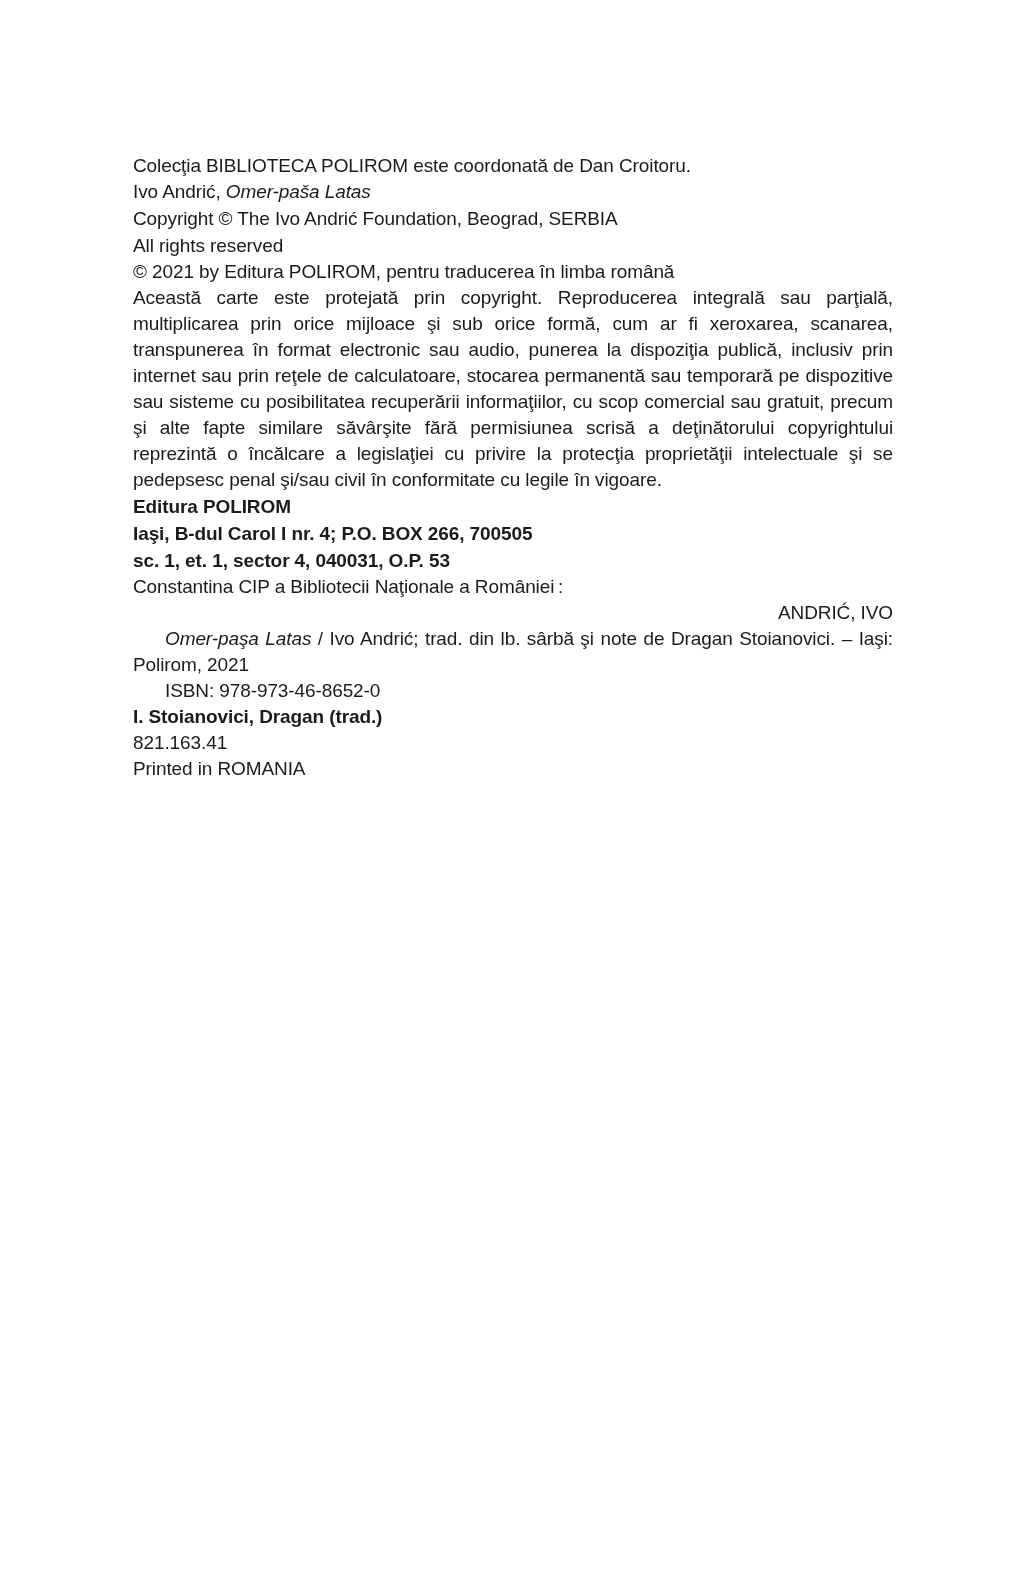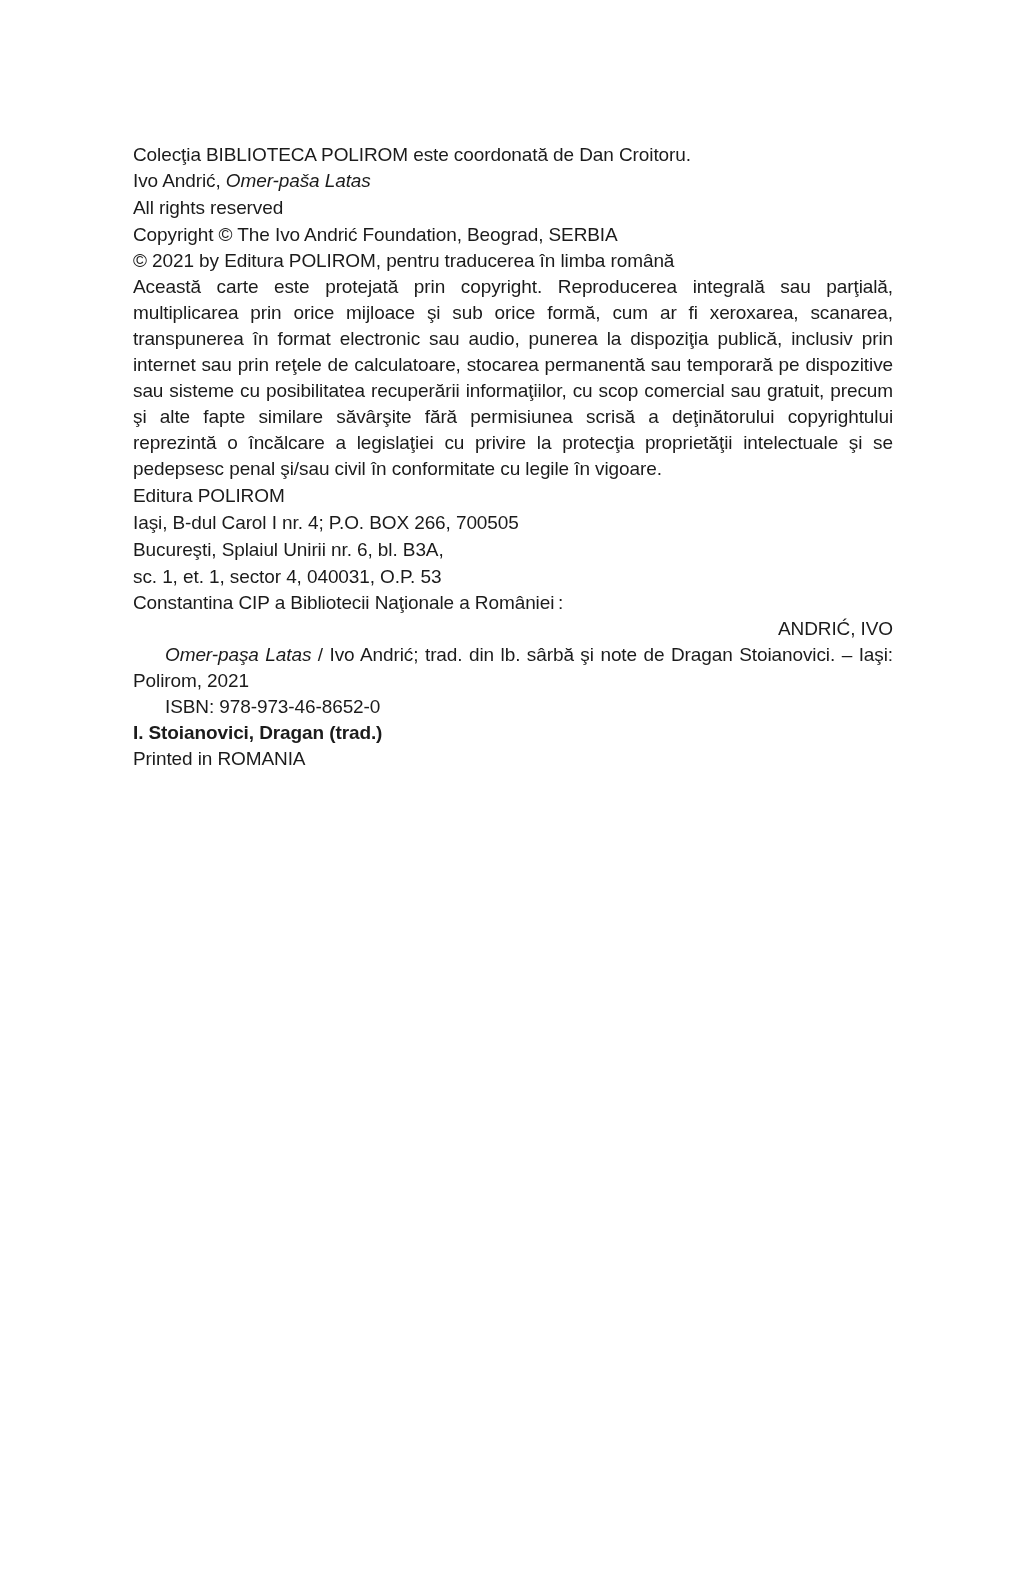--- a/index.html
+++ b/index.html
@@ -10,80 +10,80 @@
   body {
     width: 1024px;
     height: 1575px;
     position: relative;
     overflow: hidden;
     font-family: "Liberation Sans", sans-serif;
     color: #1b1b1b;
   }
   .page {
     position: absolute;
-    top: 142px;
+    top: 153px;
     left: 133px;
     width: 760px;
     font-size: 19px;
     line-height: 26px;
     letter-spacing: -0.1px;
   }
   .page p { margin: 0; }
   .ln { display: block; }
   i, .it { font-style: italic; }
 
   .collection   { margin-top: 0; }
   .byline       { margin-top: 224px; }
   .copyright    { margin-top: 17px; line-height: 27px; }
   .ro-copy      { margin-top: 22px; }
   .legal        { margin-top: 23px; text-align: justify; hyphens: manual; }
   .cover        { margin-top: 14px; text-align: justify; }
   .website      { margin-top: 28px; font-style: italic; }
-  .publisher    { margin-top: 25px; line-height: 27px; }
+  .publisher    { margin-top: 25px; line-height: 27px; font-weight: bold; }
   .cip-heading  { margin-top: 22px; }
   .cip-author   { margin-top: 20px; text-align: right; }
   .cip-title    { margin-top: 11px; text-indent: 32px; text-align: justify; }
   .isbn         { margin-top: 30px; padding-left: 32px; }
   .translator   { margin-top: 26px; font-weight: bold; }
   .udc          { margin-top: 26px; }
   .printed      { margin-top: 28px; }
 </style>
 </head>
 <body>
 
 <div class="page">
 
   <p class="collection">Colecţia BIBLIOTECA POLIROM este coordonată de Dan Croitoru.</p>
 
   <p class="byline"><span>Ivo Andrić, </span><i>Omer-paša Latas</i></p>
 
   <p class="copyright">
+    <span class="ln">Copyright © The Ivo Andrić Foundation, Beograd, SERBIA</span>
     <span class="ln">All rights reserved</span>
-    <span class="ln">Copyright © The Ivo Andrić Foundation, Beograd, SERBIA</span>
   </p>
 
   <p class="ro-copy">© 2021 by Editura POLIROM, pentru traducerea în limba română</p>
 
   <p class="legal">Această carte este protejată prin copyright. Reproducerea integrală sau parţială, multiplicarea prin orice mijloace şi sub orice formă, cum ar fi xeroxarea, scanarea, transpunerea în format electronic sau audio, punerea la dispoziţia publică, inclusiv prin internet sau prin reţele de calculatoare, stocarea permanentă sau temporară pe dispozitive sau sisteme cu posibilitatea recuperării informaţiilor, cu scop comercial sau gratuit, precum şi alte fapte similare săvârşite fără permisiunea scrisă a deţi­nătorului copyrightului reprezintă o încălcare a legislaţiei cu privire la protecţia proprietăţii intelectuale şi se pedepsesc penal şi/sau civil în conformitate cu legile în vigoare.</p>
 
 
 
   <p class="publisher">
     <span class="ln">Editura POLIROM</span>
     <span class="ln">Iaşi, B-dul Carol I nr. 4; P.O. BOX 266, 700505</span>
-    <span class="ln">Bucureşti, Splaiul Unirii nr. 6, bl. B3A,</span>
     <span class="ln">sc. 1, et. 1, sector 4, 040031, O.P. 53</span>
   </p>
 
   <p class="cip-heading">Constantina CIP a Bibliotecii Naţionale a României :</p>
 
   <p class="cip-author">ANDRIĆ, IVO</p>
 
   <p class="cip-title"><i>Omer-paşa Latas</i><span> / Ivo Andrić; trad. din lb. sârbă şi note de Dragan Stoianovici. – Iaşi: Polirom, 2021</span></p>
 
   <p class="isbn">ISBN: 978-973-46-8652-0</p>
 
   <p class="translator">I. Stoianovici, Dragan (trad.)</p>
 
+  <p class="udc">821.163.41</p>
 
   <p class="printed">Printed in ROMANIA</p>
 
 </div>
 
 </body></html>

